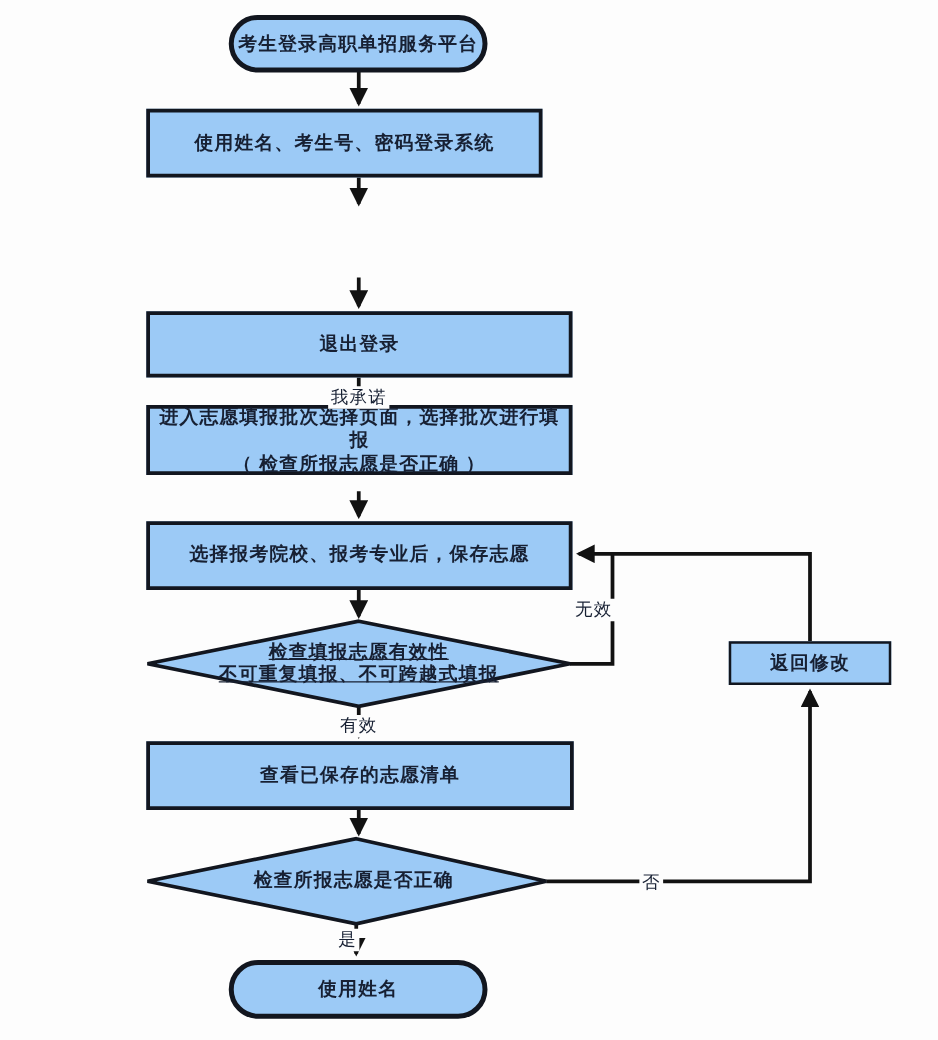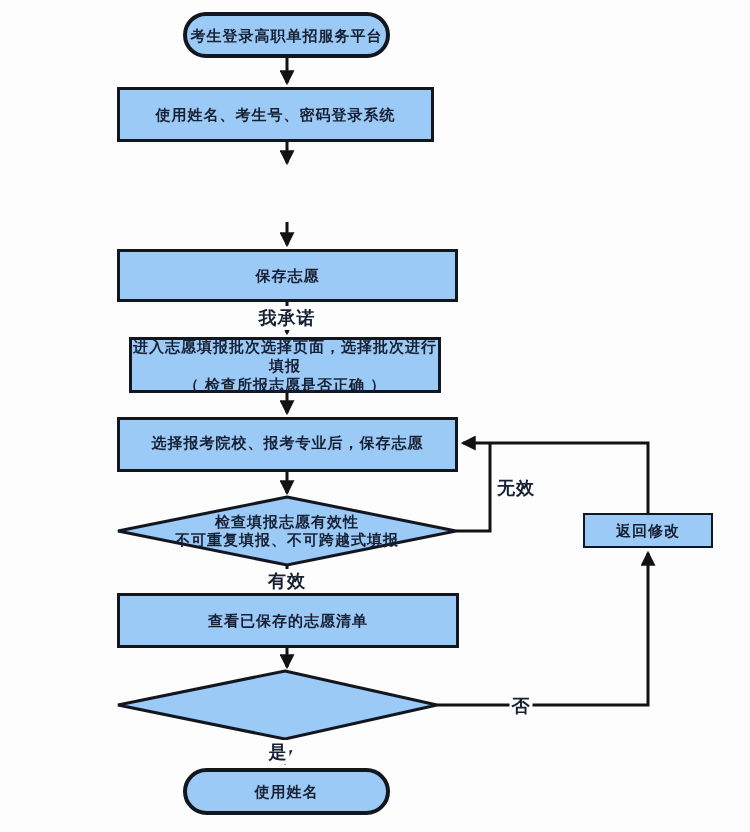--- a/index.html
+++ b/index.html
@@ -46,21 +46,21 @@
     color:var(--text,#172033);
     font-weight:700;font-size:15px;line-height:18px;
     text-align:center;white-space:nowrap;
     letter-spacing:1px;
   }
   .edge-label{
     position:absolute;z-index:3;
     transform:translate(-50%,-50%);
     background:var(--bg,#fdfdfd);
     color:var(--text,#172033);
-    font-weight:700;font-size:18px;
+    font-weight:400;font-size:14px;
     padding:0 2px;white-space:nowrap;
     letter-spacing:1px;
   }
 </style>
 </head>
 <body>
 
 <div class="canvas" style="--bg: #fdfdfd; --fill: #9ccaf6; --border: #12161f; --line: #121212; --text: #172033;">
 
   <svg class="wires" width="750" height="832" viewBox="0 0 750 832">
@@ -93,49 +93,52 @@
   <div class="node oval" style="left:183px;top:12px;width:207px;height:46px;">
     <span>考生登录高职单招服务平台</span>
   </div>
 
   <div class="node" style="left:117px;top:87px;width:317px;height:55px;">
     <span>使用姓名、考生号、密码登录系统</span>
   </div>
 
 
   <div class="node" style="left:117px;top:249px;width:341px;height:53px;">
-    <span>保存志愿</span>
+    <span>退出登录</span>
   </div>
 
-  <div class="node" style="left:117px;top:337px;width:312px;height:56px;margin-left:12px;">
+  <div class="node" style="left:117px;top:324px;width:341px;height:56px;">
     <span>进入志愿填报批次选择页面，选择批次进行填报</span>
     <span>（ 检查所报志愿是否正确 ）</span>
   </div>
 
   <div class="node" style="left:117px;top:417px;width:341px;height:55px;font-family:Liberation Mono, monospace;">
     <span>选择报考院校、报考专业后，保存志愿</span>
   </div>
 
-  <div class="diamond-label" style="left:287px;top:531px;">
+  <div class="diamond-label" style="left:287px;top:531px;text-decoration:underline;">
     <div>检查填报志愿有效性</div>
     <div>不可重复填报、不可跨越式填报</div>
   </div>
 
   <div class="node" style="left:117px;top:593px;width:342px;height:55px;">
     <span>查看已保存的志愿清单</span>
   </div>
 
+  <div class="diamond-label" style="left:283px;top:705px;">
+    <div>检查所报志愿是否正确</div>
+  </div>
 
   <div class="node oval" style="left:183px;top:768px;width:207px;height:47px;">
     <span>使用姓名</span>
   </div>
 
   <div class="node" style="left:583px;top:513px;width:130px;height:35px;border-width:2.5px;">
     <span>返回修改</span>
   </div>
 
   <div class="edge-label" style="left:287px;top:318px;">我承诺</div>
   <div class="edge-label" style="left:287px;top:581px;">有效</div>
-  <div class="edge-label" style="left:516px;top:488px;">无效</div>
+  <div class="edge-label" style="left:475px;top:488px;">无效</div>
   <div class="edge-label" style="left:521px;top:706px;">否</div>
   <div class="edge-label" style="left:278px;top:752px;">是</div>
 
 </div>
 
 </body></html>

